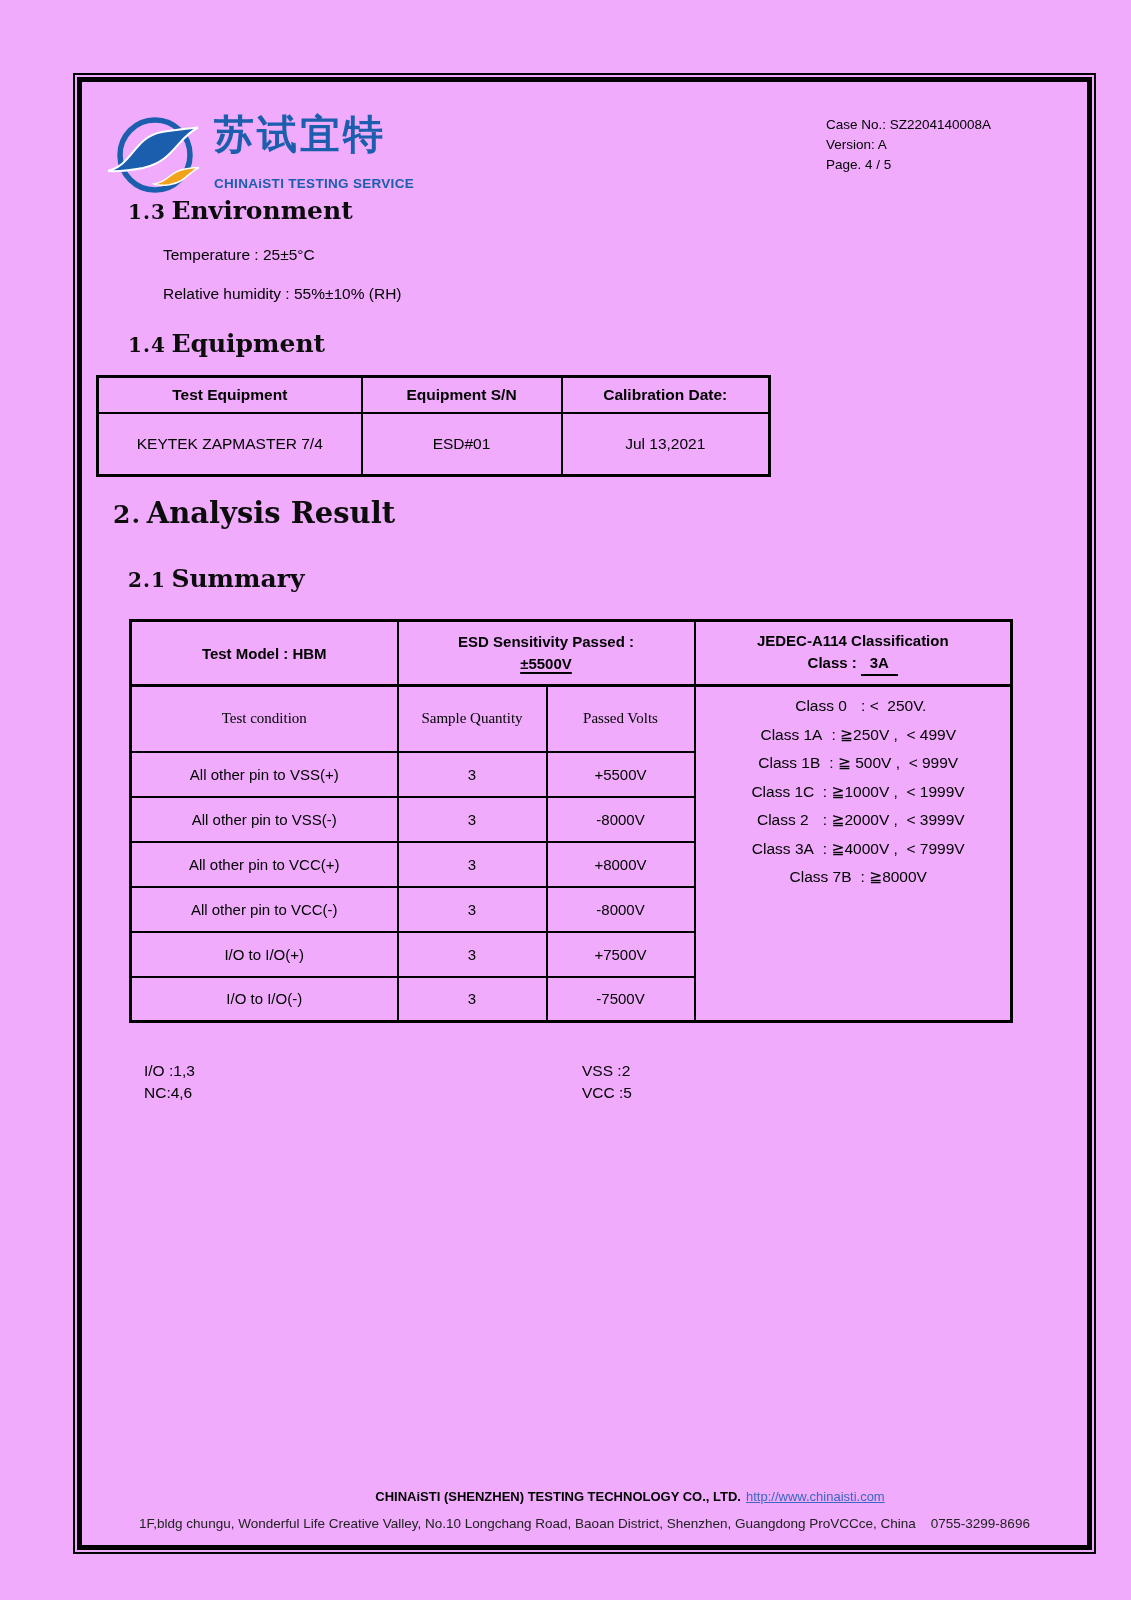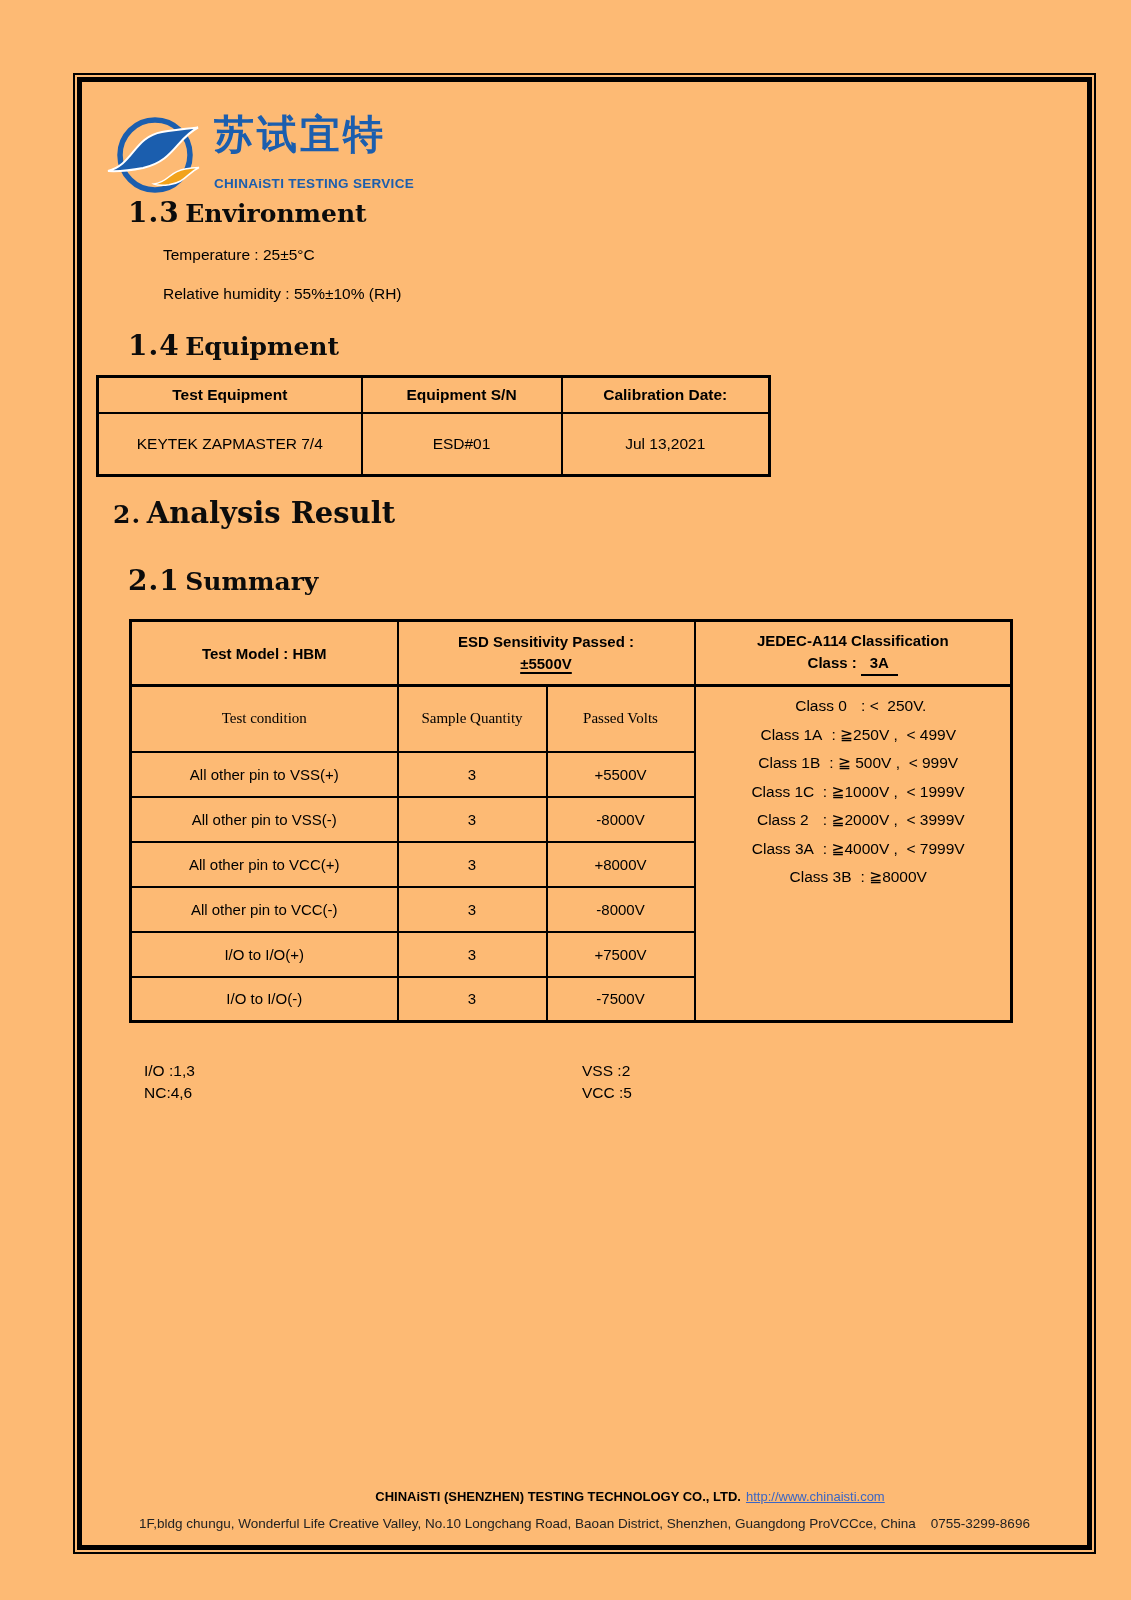--- a/index.html
+++ b/index.html
@@ -2,21 +2,21 @@
 <html><head>
 <meta charset="utf-8">
 <style>
   * { margin:0; padding:0; box-sizing:border-box; }
   html,body { background:#fff; }
   body {
     width:1131px; height:1600px;
     font-family:"Liberation Sans", sans-serif;
     color:#000;
   }
-  .page { position:relative; width:1131px; height:1600px; background:#fdba74; overflow:hidden;text-decoration:underline; }
+  .page { position:relative; width:1131px; height:1600px; background:#f0abfc; overflow:hidden;text-decoration:underline; }
 
   
   .frame-outer {
     position:absolute; left:73px; top:73px; width:1023px; height:1481px;
     border:2px solid #000;
   }
   .frame-inner {
     position:absolute; left:2px; top:2px; right:2px; bottom:2px;
     border:5px solid #000;
   }
@@ -34,21 +34,21 @@
 
   
   .doc-meta { position:absolute; left:826px; top:115px; font-size:13.5px; line-height:20px; }
 
   
   .heading {
     position:absolute;
     font-family:"DejaVu Serif","Liberation Serif",serif;
     font-weight:bold; color:#0c0c0c; white-space:nowrap;
   }
-  .heading .num  { font-size:28px; letter-spacing:1px; }
+  .heading .num  { font-size:20px; letter-spacing:1px; }
   .heading .ttl  { font-size:25px; }
   .heading.big .num { font-size:25px; }
   .heading.big .ttl { font-size:29px; }
 
   .h-env      { left:128px; top:196px; }
   .h-equip    { left:128px; top:329px; }
   .h-analysis { left:113px; top:496px; }
   .h-summary  { left:128px; top:564px; }
 
   .env-line1 { position:absolute; left:163px; top:246px; font-size:15.5px; }
@@ -123,20 +123,25 @@
       <circle cx="52" cy="45" r="35" fill="none" stroke="#1b5eae" stroke-width="5.5"></circle>
       <path d="M5,61 C30,55 31,27 59,22 C67,20.5 80,19 95,17.5 C73,29 71,51 40,58 C27,60.5 14,61.5 5,61 Z" fill="#1b5eae" stroke="#fff" stroke-width="2"></path>
       <path d="M51,74 C66,72 66,61.5 82,59 C87,58.2 91,57.8 96,57.5 C83,64 83,72 66,74.8 C60,75.6 54,75.3 51,74 Z" fill="#f2a31b" stroke="#fff" stroke-width="1.5"></path>
     </svg>
     <div class="logo-text">
       <div class="logo-cn">苏试宜特</div>
       <div class="logo-en">CHINAiSTI TESTING SERVICE</div>
     </div>
   </div>
 
+  <div class="doc-meta">
+    <div>Case No.: SZ2204140008A</div>
+    <div>Version: A</div>
+    <div>Page. 4 / 5</div>
+  </div>
 
   <div class="heading h-env">
     <span class="num">1.3</span>
     <span class="ttl">Environment</span>
   </div>
   <div class="env-line1">Temperature : 25±5°C</div>
   <div class="env-line2">Relative humidity : 55%±10% (RH)</div>
 
   <div class="heading h-equip">
     <span class="num">1.4</span>
@@ -198,21 +203,21 @@
       <td class="serif">Test condition</td>
       <td class="serif">Sample Quantity</td>
       <td class="serif">Passed Volts</td>
       <td rowspan="7" class="jedec-cell">
         <div class="jline"><span class="jlabel">Class 0</span><span>: &lt;&nbsp;&nbsp;250V.</span></div>
         <div class="jline"><span class="jlabel">Class 1A</span><span>: ≧250V ,&nbsp;&nbsp;&lt; 499V</span></div>
         <div class="jline"><span class="jlabel">Class 1B</span><span>: ≧ 500V ,&nbsp;&nbsp;&lt; 999V</span></div>
         <div class="jline"><span class="jlabel">Class 1C</span><span>: ≧1000V ,&nbsp;&nbsp;&lt; 1999V</span></div>
         <div class="jline"><span class="jlabel">Class 2</span><span>: ≧2000V ,&nbsp;&nbsp;&lt; 3999V</span></div>
         <div class="jline"><span class="jlabel">Class 3A</span><span>: ≧4000V ,&nbsp;&nbsp;&lt; 7999V</span></div>
-        <div class="jline"><span class="jlabel">Class 3B</span><span>: ≧8000V</span></div>
+        <div class="jline"><span class="jlabel">Class 7B</span><span>: ≧8000V</span></div>
       </td>
     </tr>
     <tr class="dr">
       <td>All other pin to VSS(+)</td>
       <td>3</td>
       <td>+5500V</td>
     </tr>
     <tr class="dr">
       <td>All other pin to VSS(-)</td>
       <td>3</td>

